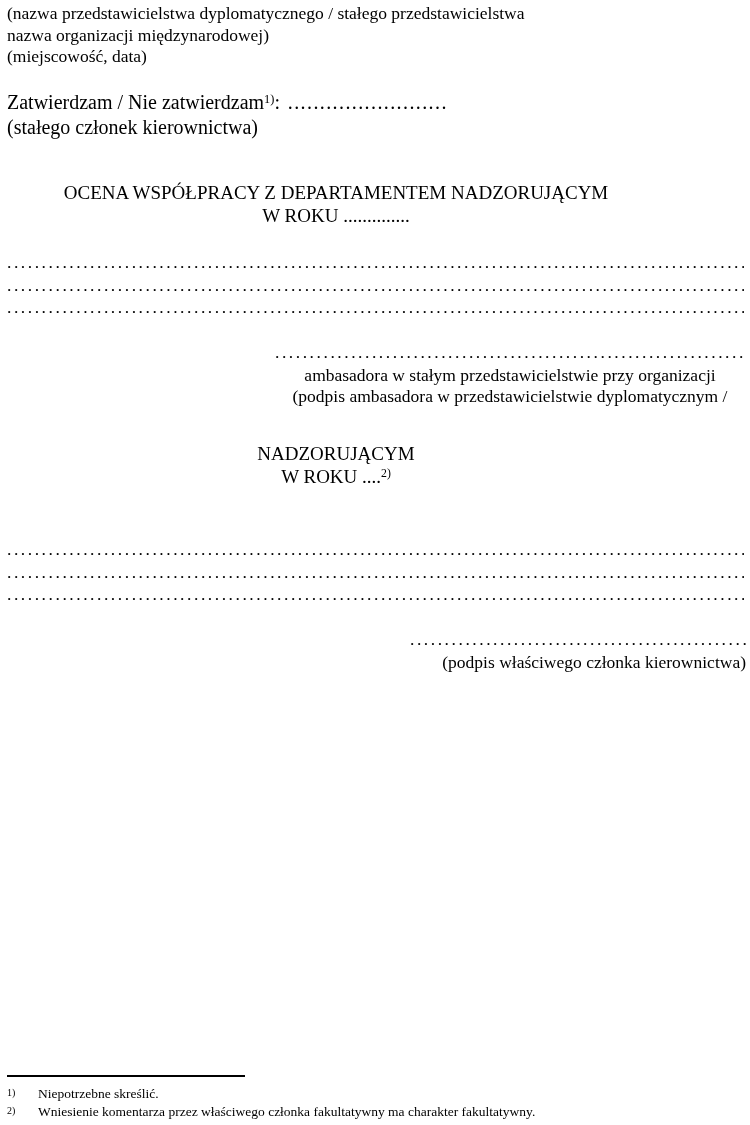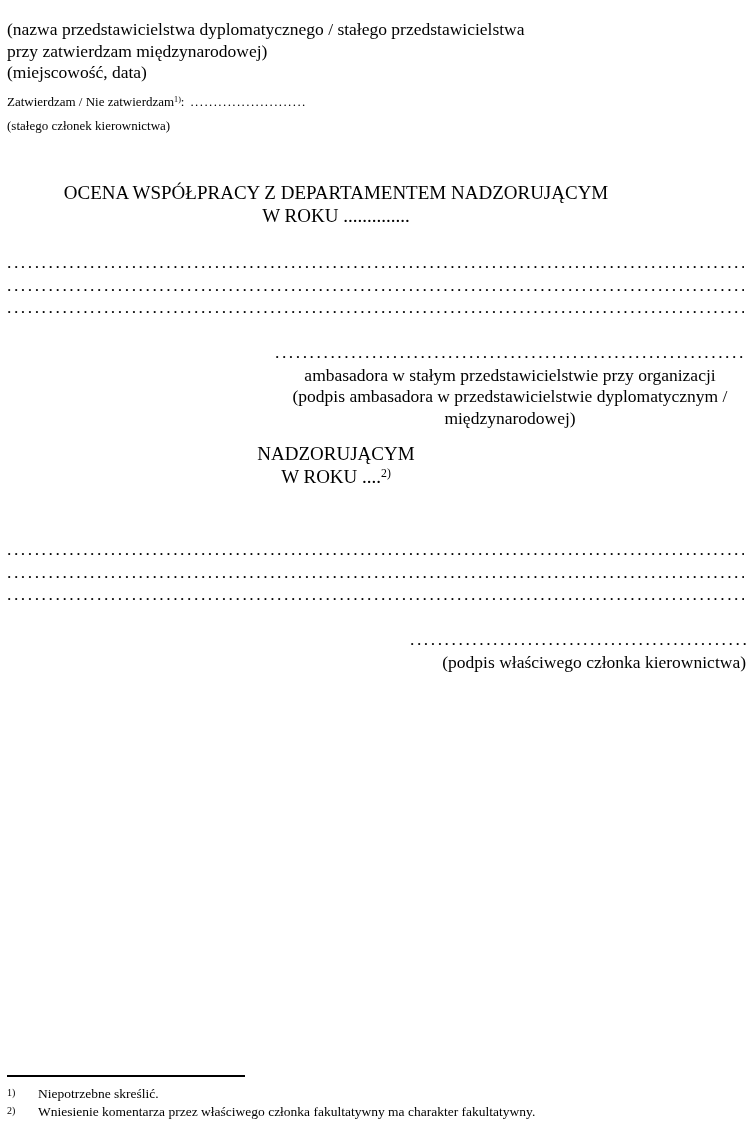--- a/index.html
+++ b/index.html
@@ -10,26 +10,26 @@
     height: 1125px;
     background: #ffffff;
     color: #000000;
     font-family: "Liberation Serif", "DejaVu Serif", serif;
     overflow: hidden;
   }
   .block { position: absolute; }
 
   .header-block {
     left: 7px; top: 3px;
-    font-size: 17.5px; line-height: 21.5px; margin-top: 16px;
+    font-size: 17.5px; line-height: 21.5px;
   }
 
   .approval-block {
     left: 7px; top: 91px;
-    font-size: 13px; line-height: 22px;
+    font-size: 20px; line-height: 22px;
   }
   .sup {
     font-size: 62%;
     position: relative;
     top: -0.5em;
   }
   .tight-dots { letter-spacing: 1.4px; }
 
   .title-block {
     left: 0; width: 672px;
@@ -82,21 +82,21 @@
   }
   .fn-text { flex: 1; }
 </style>
 </head>
 <body>
 
 <div class="page">
 
   <div class="block header-block">
     <div>(nazwa przedstawicielstwa dyplomatycznego / stałego przedstawicielstwa</div>
-    <div>przy zatwierdzam międzynarodowej)</div>
+    <div>nazwa organizacji międzynarodowej)</div>
     <div>(miejscowość, data)</div>
   </div>
 
   <div class="block approval-block">
     <div><span>Zatwierdzam / Nie zatwierdzam</span><span class="sup">1)</span><span class="tight-dots">: .........................</span></div>
     <div>(stałego członek kierownictwa)</div>
   </div>
 
   <div class="block title-block title1">
     <div>OCENA WSPÓŁPRACY Z DEPARTAMENTEM NADZORUJĄCYM</div>
@@ -106,21 +106,20 @@
   <div class="block fill fill1">
     <div class="dotrow">..............................................................................................................</div>
     <div class="dotrow">..............................................................................................................</div>
     <div class="dotrow">..............................................................................................................</div>
   </div>
 
   <div class="block sig1">
     <div class="dotrow">..............................................................................................................</div>
     <div>ambasadora w stałym przedstawicielstwie przy organizacji</div>
     <div>(podpis ambasadora w przedstawicielstwie dyplomatycznym /</div>
-    <div>międzynarodowej)</div>
   </div>
 
   <div class="block title-block title2">
     <div>NADZORUJĄCYM</div>
     <div><span>W ROKU ....</span><span class="sup">2)</span></div>
   </div>
 
   <div class="block fill fill2">
     <div class="dotrow">..............................................................................................................</div>
     <div class="dotrow">..............................................................................................................</div>

